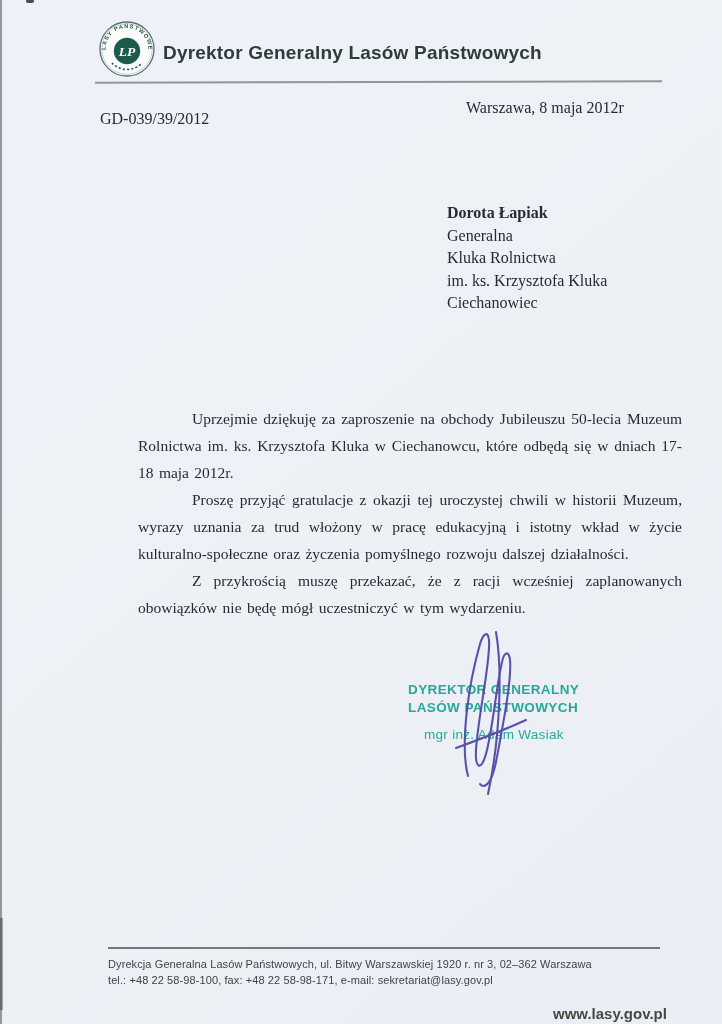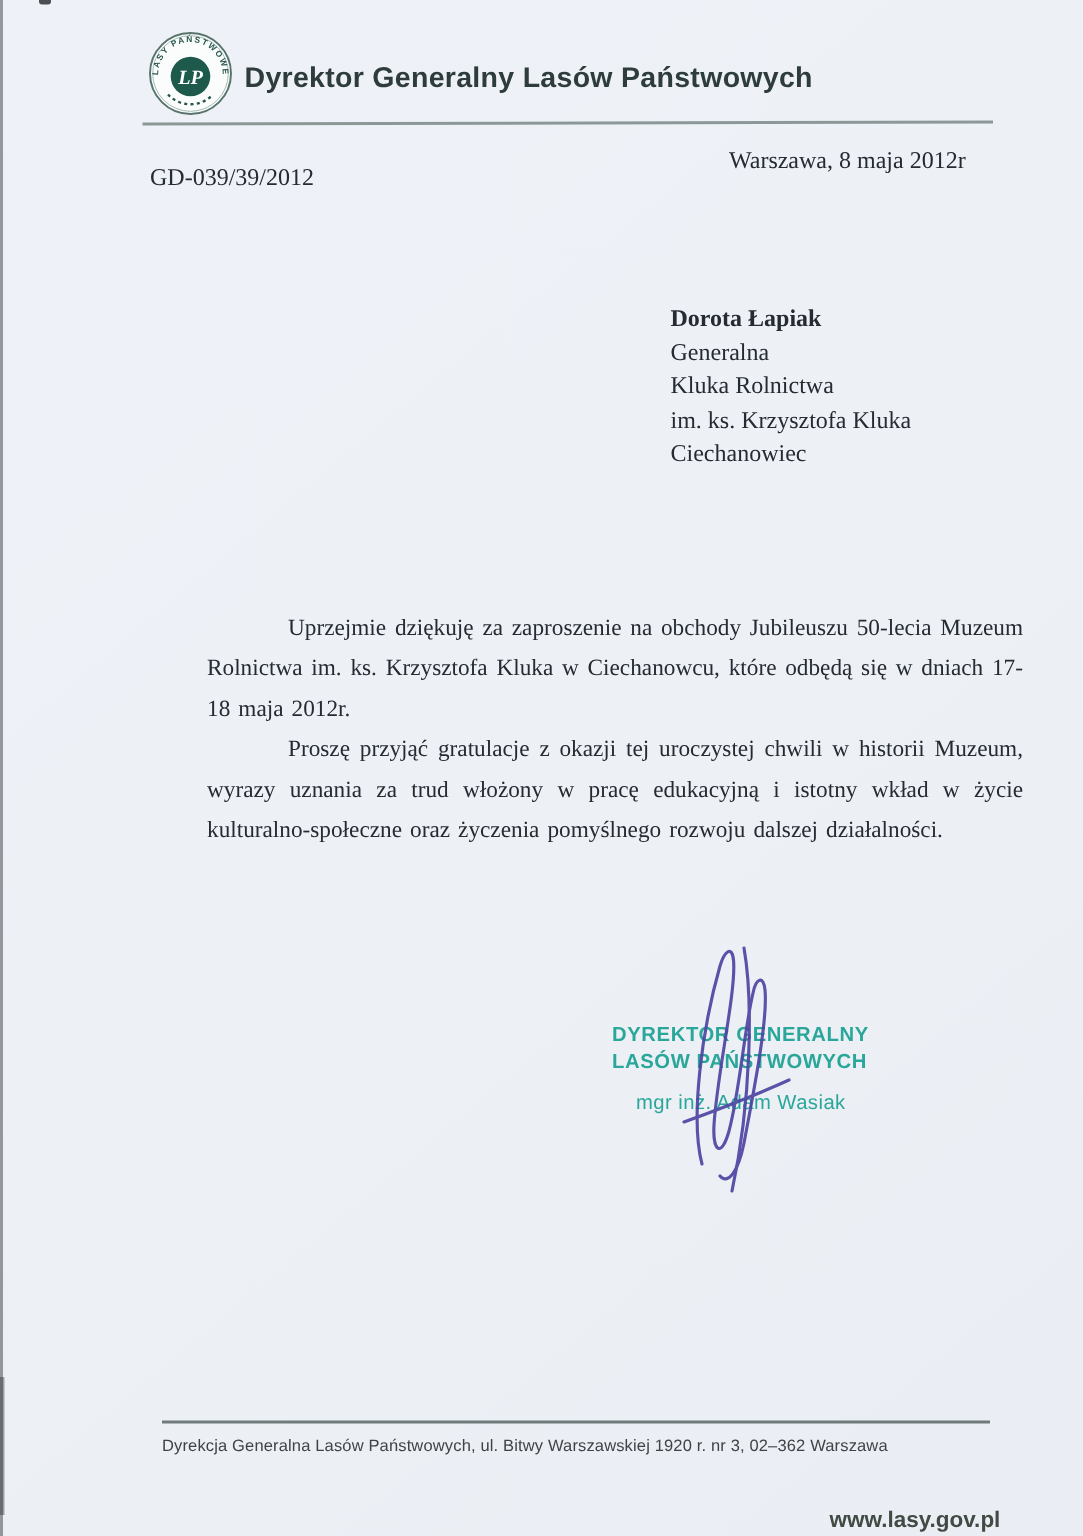--- a/index.html
+++ b/index.html
@@ -20,21 +20,21 @@
   .header{position:absolute;left:0;top:0;width:100%;}
   .logo{position:absolute;left:98px;top:20px;width:58px;height:58px;}
   .title{
     position:absolute;left:163px;top:42px;
     font-family:"Liberation Sans", sans-serif;
     font-weight:bold;font-size:19px;color:#2e3c3c;letter-spacing:.2px;white-space:nowrap;
   }
   .header-rule{position:absolute;left:95px;top:81px;width:567px;height:2px;background:#8c9898;transform:rotate(-0.15deg);}
 
   
-  .date-line{position:absolute;left:486px;top:99px;font-size:16px;white-space:nowrap;}
+  .date-line{position:absolute;left:466px;top:99px;font-size:16px;white-space:nowrap;}
   .ref-number{position:absolute;left:100px;top:110px;font-size:16px;white-space:nowrap;}
 
   
   .recipient{position:absolute;left:447px;top:202px;font-size:16px;line-height:22.5px;}
   .recipient .r-name{font-weight:bold;}
 
   
   .letter-body{position:absolute;left:98px;top:405px;width:544px;font-size:15.5px;line-height:27px;text-align:justify;word-spacing:1.5px;margin-left:40px;}
   .letter-body p{margin:0;text-indent:54px;}
 
@@ -97,35 +97,37 @@
     <div class="r-name">Dorota Łapiak</div>
     <div>Generalna</div>
     <div>Kluka Rolnictwa</div>
     <div>im. ks. Krzysztofa Kluka</div>
     <div>Ciechanowiec</div>
   </div>
 
   <div class="letter-body">
     <p>Uprzejmie dziękuję za zaproszenie na obchody Jubileuszu 50-lecia Muzeum Rolnictwa im. ks. Krzysztofa Kluka w Ciechanowcu, które odbędą się w dniach 17-18 maja 2012r.</p>
     <p>Proszę przyjąć gratulacje z okazji tej uroczystej chwili w historii Muzeum, wyrazy uznania za trud włożony w pracę edukacyjną i istotny wkład w życie kulturalno-społeczne oraz życzenia pomyślnego rozwoju dalszej działalności.</p>
+    <p>Z przykrością muszę przekazać, że z racji wcześniej zaplanowanych obowiązków nie będę mógł uczestniczyć w tym wydarzeniu.</p>
   </div>
 
   <div class="stamp">
     <div>DYREKTOR GENERALNY</div>
     <div>LASÓW PAŃSTWOWYCH</div>
   </div>
   <div class="signer">mgr inż. Adam Wasiak</div>
 
   <svg class="signature-ink" viewBox="0 0 100 170" aria-hidden="true">
     <g fill="none" stroke="#4e45a2" stroke-width="2.1" stroke-linecap="round" opacity="0.92">
       <path d="M30 150 C22 120 30 60 42 18 C45 8 50 4 51 14 C53 34 40 90 38 124 C37 142 43 146 48 128 C55 102 58 62 64 36 C66 26 71 24 72 34 C74 54 64 104 58 136 C54 156 47 164 42 158"></path>
       <path d="M58 6 C64 40 63 108 50 168"></path>
       <path d="M18 122 C40 114 66 104 88 94"></path>
     </g>
   </svg>
 
   <div class="footer-rule"></div>
   <div class="footer-text">
     <div>Dyrekcja Generalna Lasów Państwowych, ul. Bitwy Warszawskiej 1920 r. nr 3, 02–362 Warszawa</div>
+    <div>tel.: +48 22 58-98-100, fax: +48 22 58-98-171, e-mail: sekretariat@lasy.gov.pl</div>
   </div>
   <div class="website">www.lasy.gov.pl</div>
 
 </div>
 
 </body></html>

